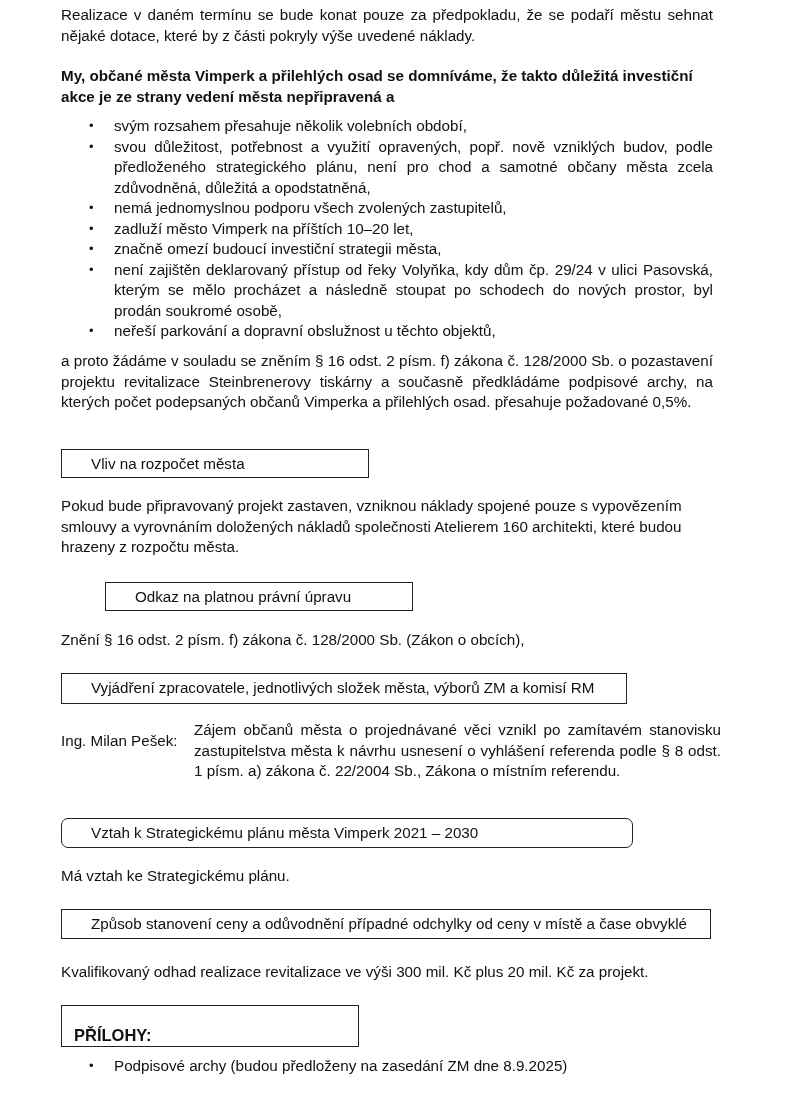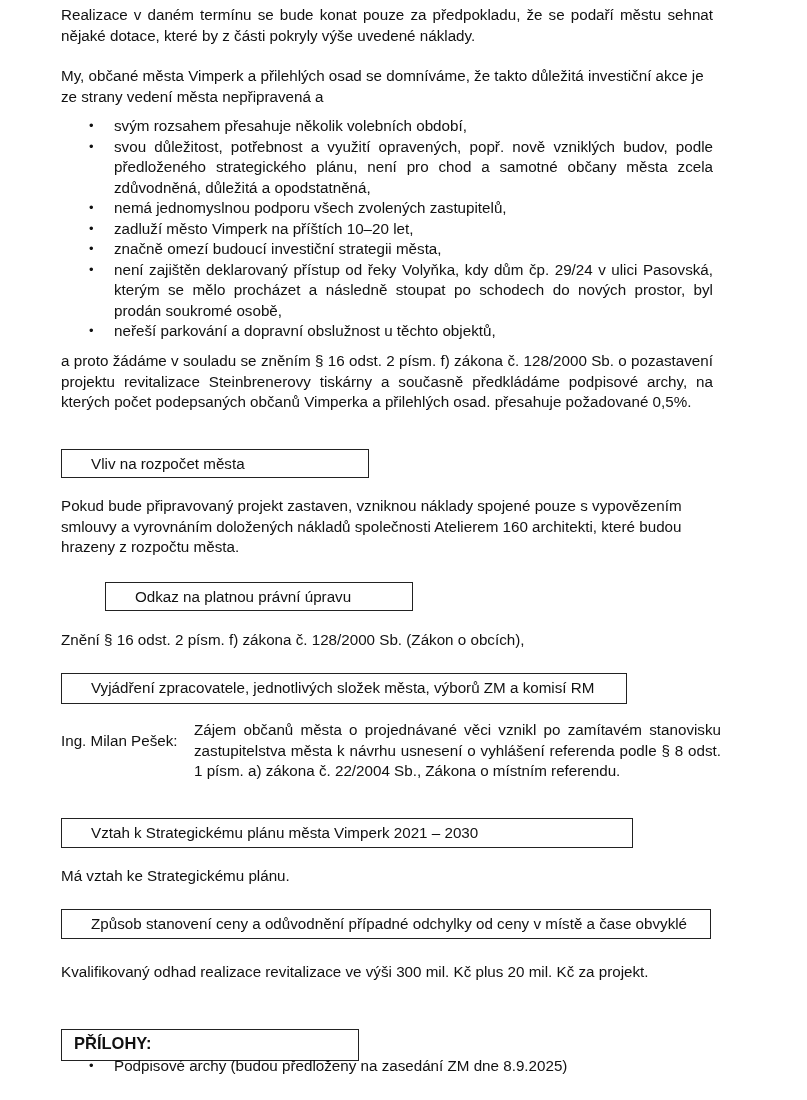--- a/index.html
+++ b/index.html
@@ -5,31 +5,31 @@
   html, body { margin: 0; padding: 0; background: #ffffff; }
   body { width: 807px; height: 1100px; position: relative; overflow: hidden;
          font-family: "Liberation Sans", sans-serif; color: #111; font-size: 15.2px; }
   .p { position: absolute; left: 61px; width: 652px; line-height: 20.5px; margin: 0; }
   .just { text-align: justify; }
   .bullets { position: absolute; left: 61px; width: 652px; margin: 0; padding: 0; list-style: none; line-height: 20.5px; }
   .bullets li { position: relative; padding-left: 53px; text-align: justify; }
   .bullets li .dot { position: absolute; left: 28px; top: 0; font-size: 13px; }
   .box { position: absolute; left: 61px; border: 1.3px solid #222; box-sizing: border-box;
          padding: 5px 29px; line-height: 18px; white-space: nowrap; }
-  .box.bold { font-weight: bold; font-size: 16.5px; padding: 4px 12px; margin-top: 24px; }
+  .box.bold { font-weight: bold; font-size: 16.5px; padding: 20px 12px; }
   .row { position: absolute; left: 61px; width: 660px; line-height: 20.5px; }
   .row .label { position: absolute; left: 0; top: 0; white-space: nowrap; margin-top: 11px; }
   .row .text { margin-left: 133px; text-align: justify; }
 </style>
 </head>
 <body>
 
 <p class="p just" style="top:5px;">Realizace v daném termínu se bude konat pouze za předpokladu, že se podaří městu sehnat nějaké dotace, které by z části pokryly výše uvedené náklady.</p>
 
-<p class="p" style="top:66px;">My, občané města Vimperk a přilehlých osad se domníváme, že takto důležitá investiční akce je ze strany vedení města nepřipravená a</p>
+<p class="p" style="top:66px;font-weight:bold;">My, občané města Vimperk a přilehlých osad se domníváme, že takto důležitá investiční akce je ze strany vedení města nepřipravená a</p>
 
 <ul class="bullets" style="top:116px;">
   <li><span class="dot">•</span><span>svým rozsahem přesahuje několik volebních období,</span></li>
   <li><span class="dot">•</span><span>svou důležitost, potřebnost a využití opravených, popř. nově vzniklých budov, podle předloženého strategického plánu, není pro chod a samotné občany města zcela zdůvodněná, důležitá a opodstatněná,</span></li>
   <li><span class="dot">•</span><span>nemá jednomyslnou podporu všech zvolených zastupitelů,</span></li>
   <li><span class="dot">•</span><span>zadluží město Vimperk na příštích 10–20 let,</span></li>
   <li><span class="dot">•</span><span>značně omezí budoucí investiční strategii města,</span></li>
   <li><span class="dot">•</span><span>není zajištěn deklarovaný přístup od řeky Volyňka, kdy dům čp. 29/24 v ulici Pasovská, kterým se mělo procházet a následně stoupat po schodech do nových prostor, byl prodán soukromé osobě,</span></li>
   <li><span class="dot">•</span><span>neřeší parkování a dopravní obslužnost u těchto objektů,</span></li>
 </ul>
@@ -41,21 +41,21 @@
 
 <div class="box" style="top:582px; width:308px; height:29px;margin-left:44px;">Odkaz na platnou právní úpravu</div>
 <p class="p" style="top:630px;">Znění § 16 odst. 2 písm. f) zákona č. 128/2000 Sb. (Zákon o obcích),</p>
 
 <div class="box" style="top:673px; width:566px; height:31px;">Vyjádření zpracovatele, jednotlivých složek města, výborů ZM a komisí RM</div>
 <div class="row" style="top:720px;">
   <span class="label">Ing. Milan Pešek:</span>
   <div class="text">Zájem občanů města o projednávané věci vznikl po zamítavém stanovisku zastupitelstva města k návrhu usnesení o vyhlášení referenda podle § 8 odst. 1 písm. a) zákona č. 22/2004 Sb., Zákona o místním referendu.</div>
 </div>
 
-<div class="box" style="top:818px; width:572px; height:30px;">Vztah k Strategickému plánu města Vimperk 2021 – 2030</div>
+<div class="box" style="top:818px; width:572px; height:30px;border-radius:7px;">Vztah k Strategickému plánu města Vimperk 2021 – 2030</div>
 <p class="p" style="top:866px;">Má vztah ke Strategickému plánu.</p>
 
 <div class="box" style="top:909px; width:650px; height:30px;">Způsob stanovení ceny a odůvodnění případné odchylky od ceny v místě a čase obvyklé</div>
 <p class="p" style="top:962px; width:680px;">Kvalifikovaný odhad realizace revitalizace ve výši 300 mil. Kč plus 20 mil. Kč za projekt.</p>
 
 <div class="box bold" style="top:1005px; width:298px; height:32px;">PŘÍLOHY:</div>
 <ul class="bullets" style="top:1056px;">
   <li><span class="dot">•</span><span>Podpisové archy (budou předloženy na zasedání ZM dne 8.9.2025)</span></li>
 </ul>
 

